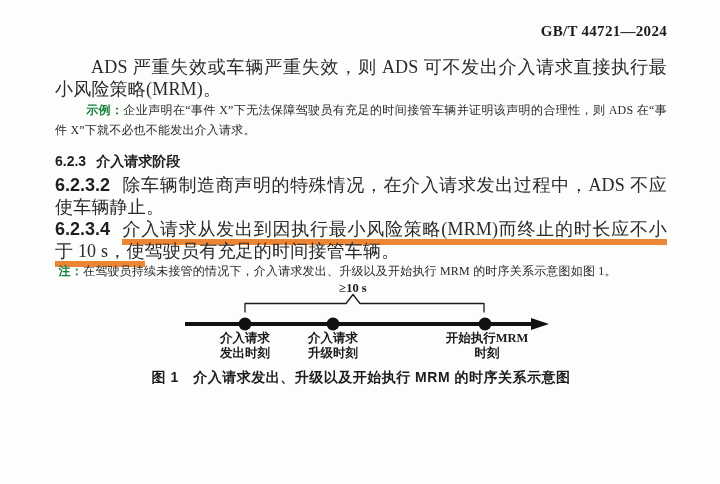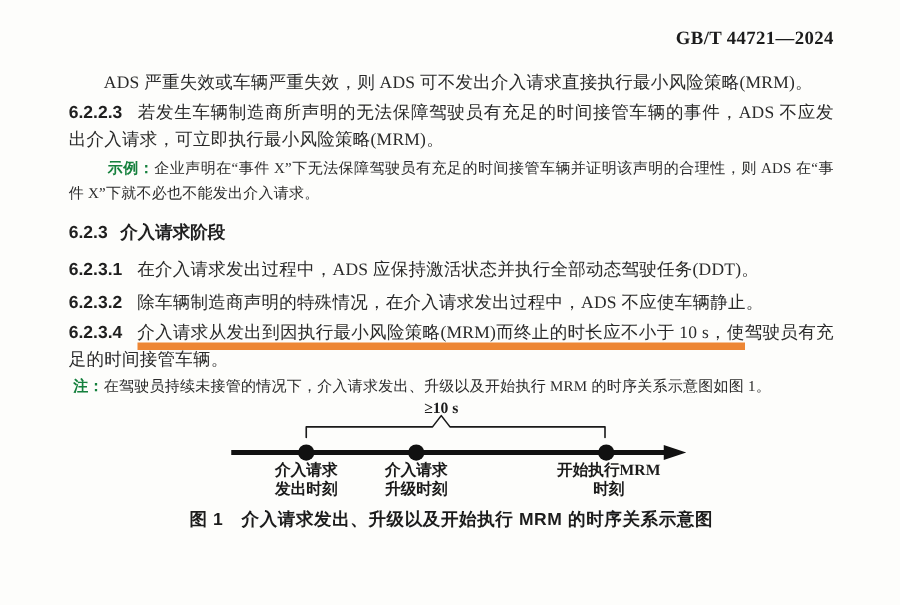--- a/index.html
+++ b/index.html
@@ -5,21 +5,21 @@
   html,body{margin:0;padding:0;background:#e9e9e9;}
   .page{
     position:relative;width:720px;height:484px;background:#fdfdfb;color:#242424;
     font-family:"Liberation Serif","DejaVu Serif",serif;
     box-sizing:border-box;padding:22px 53px 0 55px;overflow:hidden;
   }
   .doc-number{
     text-align:right;font-weight:bold;font-size:15px;line-height:18px;
     letter-spacing:.3px;margin-bottom:16px;color:#1c1c1c;
   }
-  p{margin:0;font-size:14px;line-height:22px;text-align:justify;letter-spacing:.2px;color:#2a2a2a;}
+  p{margin:0;font-size:18px;line-height:22px;text-align:justify;letter-spacing:.2px;color:#2a2a2a;}
   .intro{text-indent:2em;}
   .num{
     font-family:"Liberation Sans","DejaVu Sans",sans-serif;font-weight:bold;
     margin-right:12px;letter-spacing:0;color:#1f1f1f;white-space:nowrap;text-align:center;
   }
   .sec-head{
     font-family:"Liberation Sans","DejaVu Sans",sans-serif;font-weight:bold;
     font-size:14px;line-height:22px;margin-top:10px;color:#1f1f1f;
   }
   .sec-head .num{margin-right:10px;}
@@ -40,27 +40,25 @@
 </style>
 </head>
 <body>
 
 <div class="page">
 
   <div class="doc-number">GB/T 44721—2024</div>
 
   <p class="intro">ADS 严重失效或车辆严重失效，则 ADS 可不发出介入请求直接执行最小风险策略(MRM)。</p>
 
-  <p><span class="num">6.2.2.3</span><span>若发生车辆制造商所声明的无法保障驾驶员有充足的时间接管车辆的事件，ADS 不应发出介入请求，可立即执行最小风险策略(MRM)。</span></p>
 
   <p class="small example"><span class="label">示例：</span><span>企业声明在“事件 X”下无法保障驾驶员有充足的时间接管车辆并证明该声明的合理性，则 ADS 在“事件 X”下就不必也不能发出介入请求。</span></p>
 
   <div class="sec-head"><span class="num">6.2.3</span><span>介入请求阶段</span></div>
 
-  <p class="mt8"><span class="num">6.2.3.1</span><span>在介入请求发出过程中，ADS 应保持激活状态并执行全部动态驾驶任务(DDT)。</span></p>
 
   <p class="mt2"><span class="num">6.2.3.2</span><span>除车辆制造商声明的特殊情况，在介入请求发出过程中，ADS 不应使车辆静止。</span></p>
 
 
   <p><span class="num">6.2.3.4</span><span class="hl" style="border-bottom-color: rgb(237, 134, 52);">介入请求从发出到因执行最小风险策略(MRM)而终止的时长应不小于 10 s，使</span><span>驾驶员有充足的时间接管车辆。</span></p>
 
   <p class="note"><span class="label">注：</span><span>在驾驶员持续未接管的情况下，介入请求发出、升级以及开始执行 MRM 的时序关系示意图如图 1。</span></p>
 
   <div class="figure">
     <svg width="460" height="82" viewBox="0 0 460 82">

